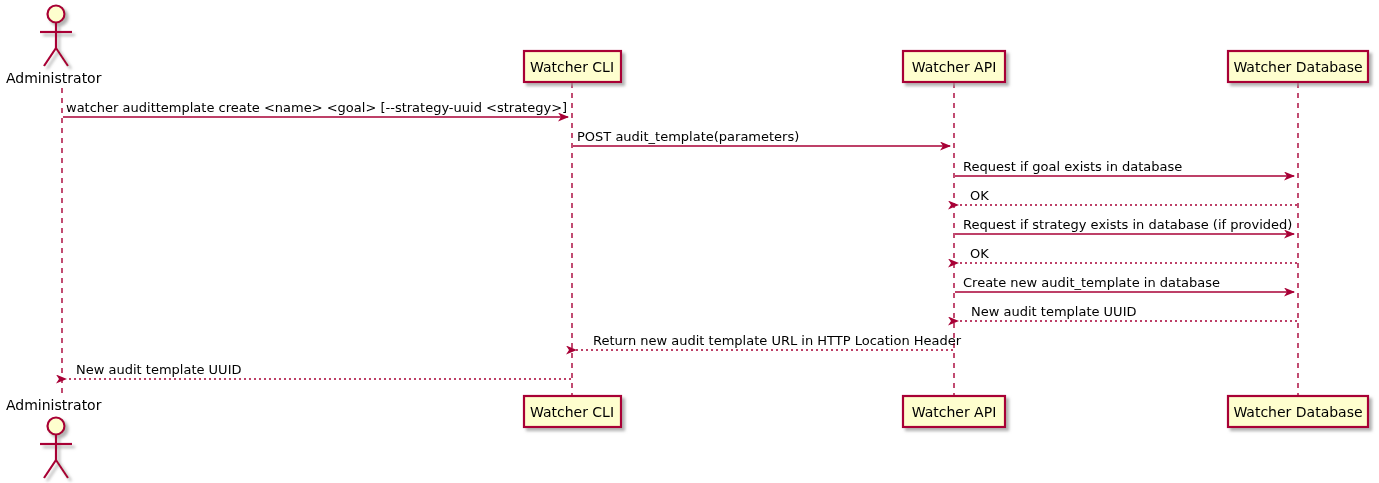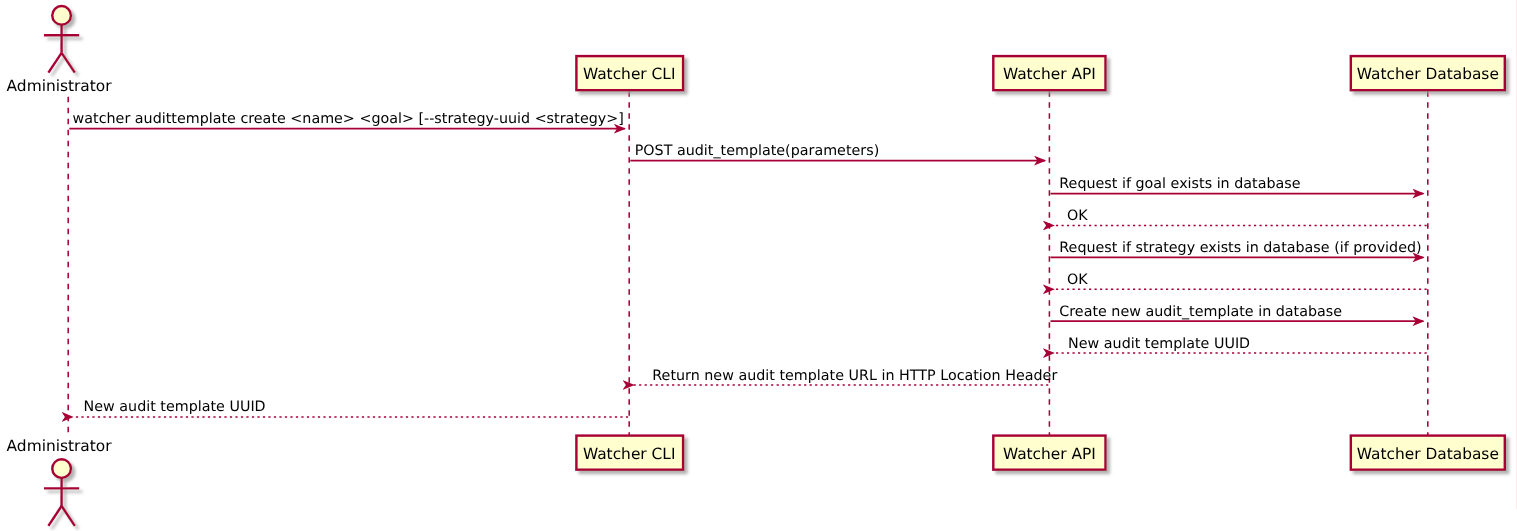--- a/index.html
+++ b/index.html
@@ -7,21 +7,21 @@
     padding: 0;
     background: #FFFFFF;
   }
   body {
     font-family: "DejaVu Sans", sans-serif;
   }
   #diagram-root {
     position: relative;
     width: 1379px;
     height: 483px;
-    background: #fca5a5;
+    background: #0f766e;
     overflow: hidden;
   }
   svg.seq {
     display: block;
     width: 1379px;
     height: 483px;
   }
   .msg-label {
     font-family: "DejaVu Sans", sans-serif;
     font-size: 13px;

